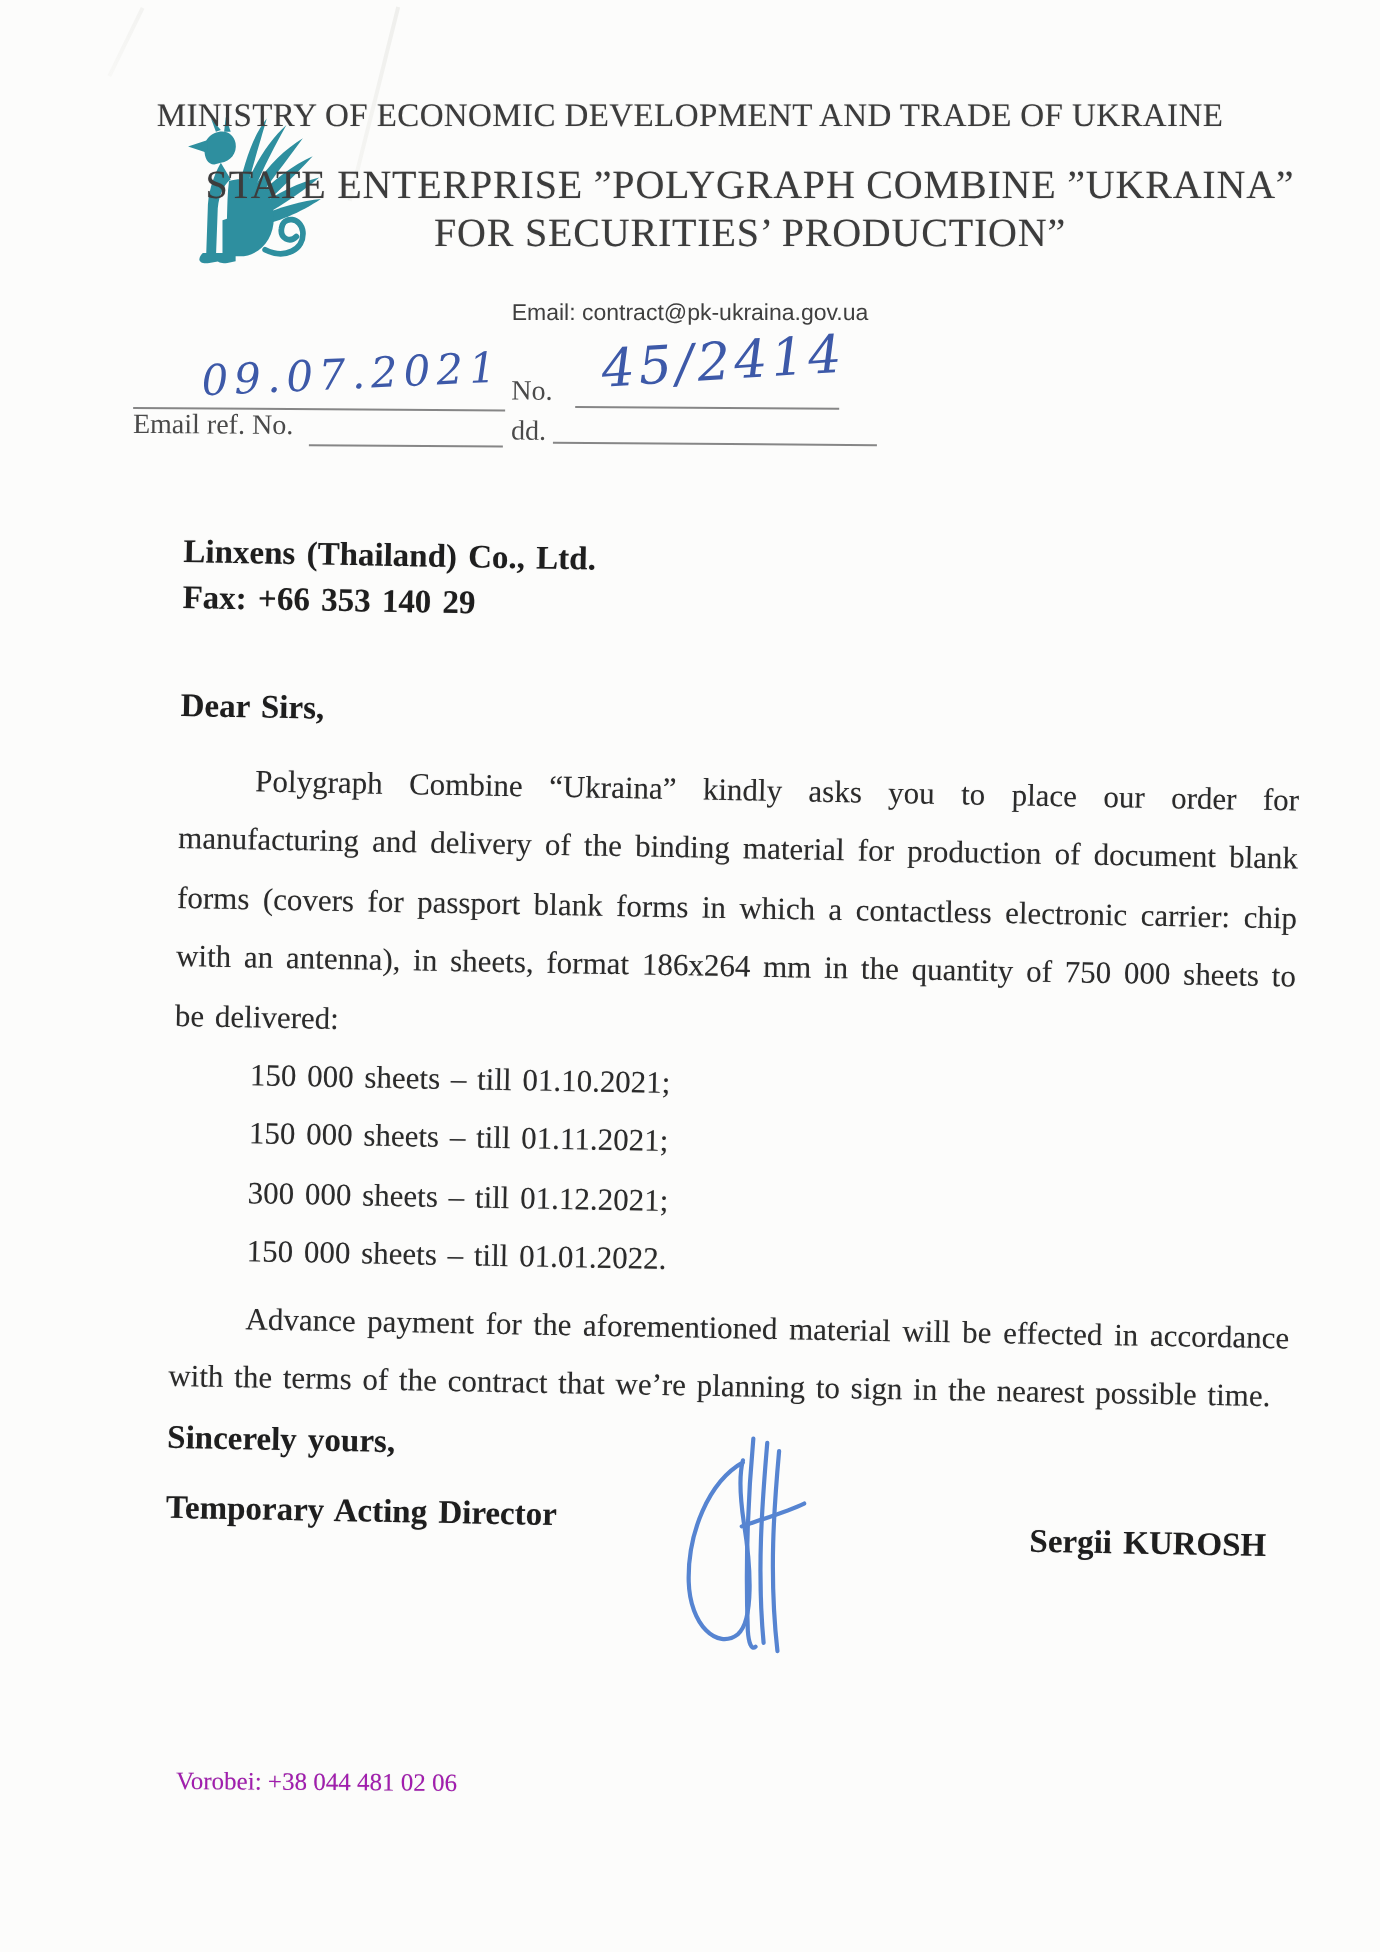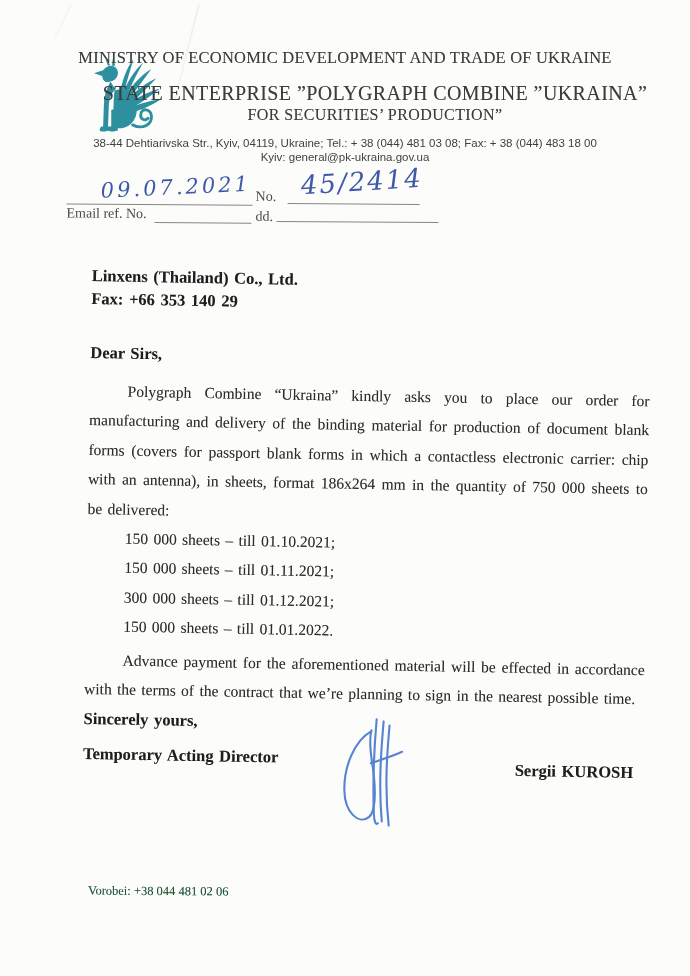--- a/index.html
+++ b/index.html
@@ -12,21 +12,21 @@
   .crease { position:absolute; background:linear-gradient(#e2e2de,#f0f0ec); }
   .c1 { left:186px; top:2px; width:2px; height:100px; transform:rotate(14deg); opacity:.5; }
   .c2 { left:62px; top:2px; width:2px; height:38px; transform:rotate(26deg); opacity:.35; }
 
   
   .logo { position:absolute; left:84px; top:56px; width:84px; height:82px; }
   .hline { position:absolute; text-align:center; color:#3c3c3c;
            text-shadow:0 0 .5px rgba(70,70,70,.4); white-space:nowrap; }
   .title1 { top:48px; left:0; right:0; font-size:16.5px; letter-spacing:.2px; }
   .title2 { top:82px; left:70px; right:10px; font-size:20px; letter-spacing:.4px; }
-  .title3 { top:106px; left:70px; right:10px; font-size:16px; letter-spacing:.4px; }
+  .title3 { top:106px; left:70px; right:10px; font-size:20px; letter-spacing:.4px; }
   .addr   { top:137px; left:0; right:0; font-family:"Liberation Sans",sans-serif; font-size:11.5px; color:#3f3f3f; text-shadow:none; }
   .email  { top:151px; left:0; right:0; font-family:"Liberation Sans",sans-serif; font-size:11.5px; color:#3f3f3f; text-shadow:none; }
 
   
   .refblock { position:absolute; left:0; top:0; width:690px; height:240px;
               transform:rotate(.4deg); transform-origin:0 0; }
   .uline { position:absolute; height:1px; background:#868686; }
   .u1 { left:68px;  top:203px; width:186px; }
   .u2 { left:289px; top:201px; width:132px; }
   .u3 { left:156px; top:221px; width:97px;  }
@@ -49,21 +49,21 @@
   .salutation { margin-top:33px; }
   .para { margin:13px 0 0 0; text-align:justify; text-indent:38px; line-height:29.4px; }
   .p2 { margin-top:4px; }
   .schedule { margin-left:38px; line-height:29.4px; }
   .closing { margin-top:6px; }
   .sigrow { position:relative; margin-top:15px; height:140px; }
   .sigtitle { position:absolute; left:0; top:0; }
   .signature { position:absolute; left:255px; top:-32px; width:68px; height:112px; }
   .signame { position:absolute; left:432px; top:9px; }
 
-  .footer { position:absolute; left:88px; top:884px; font-size:12.5px; color:#14532d;
+  .footer { position:absolute; left:88px; top:884px; font-size:12.5px; color:#a21caf;
             transform:rotate(.4deg); text-shadow:0 0 .4px rgba(60,60,60,.3); }
 </style>
 </head>
 <body>
 
 <div class="page">
 
   <div class="crease c1"></div>
   <div class="crease c2"></div>
 
@@ -84,22 +84,21 @@
       <path d="M36,42 C50,38 61,46 63,60 C65,75 57,86 45,88 L32,88 C36,73 34,56 36,42 Z"></path>
       <path d="M20,86 C16,90 18,93 24,92 L30,91 L30,86 Z"></path>
       <path d="M30,86 C27,90 29,93 35,92 L40,91 L40,86 Z"></path>
     </g>
     <path d="M58,84 C70,90 82,84 81,73 C80,64 69,63 68,71 C67,77 73,80 77,76" fill="none" stroke="#2e8f9f" stroke-width="3.5" stroke-linecap="round"></path>
   </svg>
 
   <div class="hline title1">MINISTRY OF ECONOMIC DEVELOPMENT AND TRADE OF UKRAINE</div>
   <div class="hline title2">STATE ENTERPRISE ”POLYGRAPH COMBINE ”UKRAINA”</div>
   <div class="hline title3">FOR SECURITIES’ PRODUCTION”</div>
-  <div class="hline addr">38-44 Dehtiarivska Str., Kyiv, 04119, Ukraine; Tel.: + 38 (044) 481 03 08; Fax: + 38 (044) 483 18 00</div>
-  <div class="hline email">Kyiv: general@pk-ukraina.gov.ua</div>
+  <div class="hline email">Email: contract@pk-ukraina.gov.ua</div>
 
   <div class="refblock">
     <span class="hw hw-date">09.07.2021</span>
     <div class="uline u1"></div>
     <span class="reflabel lbl-no">No.</span>
     <div class="uline u2"></div>
     <span class="hw hw-number">45/2414</span>
     <span class="reflabel lbl-yourref">Email ref. No.</span>
     <div class="uline u3"></div>
     <span class="reflabel lbl-dd">dd.</span>

